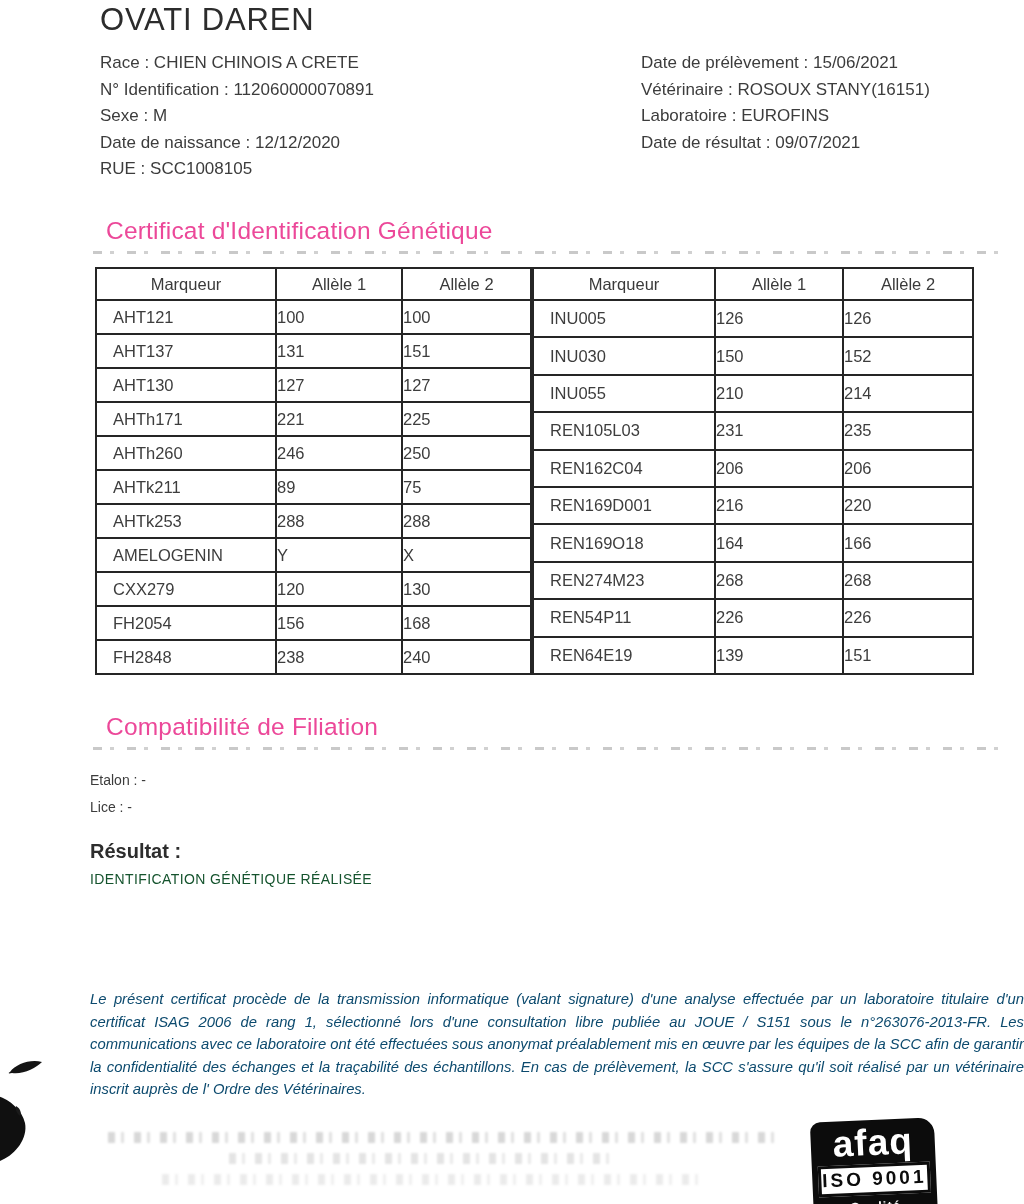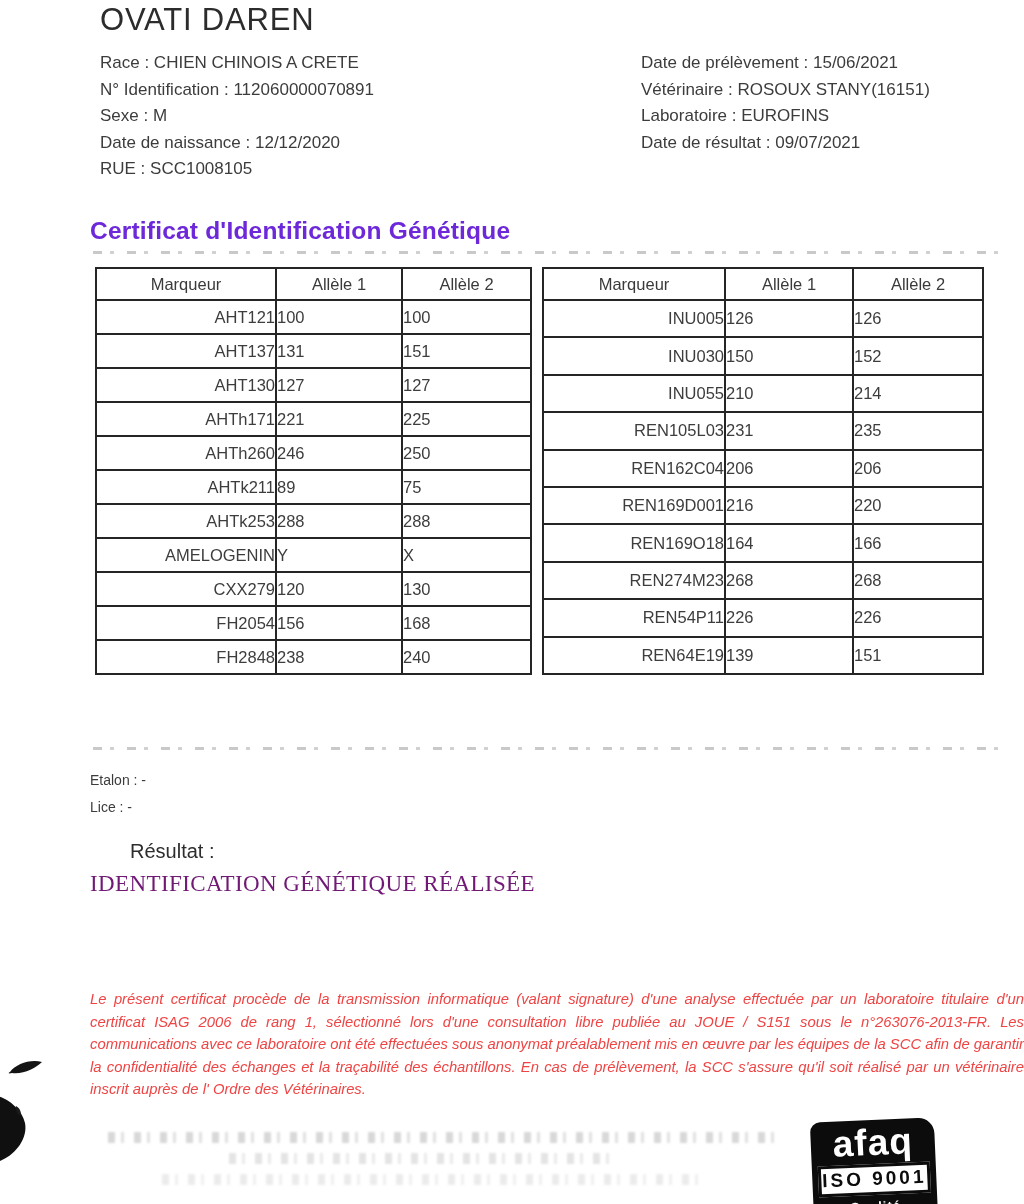--- a/index.html
+++ b/index.html
@@ -8,44 +8,44 @@
   .page { position:relative; width:1024px; height:952px; }
 
   
   .doc-title { position:absolute; left:100px; top:2px; font-size:31px; font-weight:500;
                letter-spacing:.8px; color:#2c2c2c; }
   .info-col { position:absolute; top:50px; font-size:17px; line-height:26.5px; color:#3c3c3c; }
   .info-col.left  { left:100px; }
   .info-col.right { left:641px; }
 
   
-  .section-title { position:absolute; left:90px; font-size:24.5px; font-weight:700; color:#6d28d9;
+  .section-title { position:absolute; left:106px; font-size:24.5px; font-weight:400; color:#ec4899;
                    letter-spacing:.2px; }
   .rule { position:absolute; left:93px; width:918px; height:3px; opacity:.45; filter:blur(.4px);
           background:repeating-linear-gradient(90deg,#8a8a8a 0 9px,transparent 9px 17px,#9b9b9b 17px 21px,transparent 21px 34px); }
 
   
-  .tables { position:absolute; left:95px; top:267px; display:flex; gap:10px; }
+  .tables { position:absolute; left:95px; top:267px; display:flex; }
   table { border-collapse:collapse; background:#fff; }
   table, th, td { border:2px solid #252525; }
   th { font-weight:400; font-size:16.5px; height:32px; text-align:center; color:#3a3a3a; }
   td { height:34px; font-size:16.5px; color:#3d3d3d; }
-  td.marker { text-align:right; padding-left:28px;margin-left:7px; }
+  td.marker { text-align:left; padding-left:16px;margin-left:7px; }
   td.val { text-align:left; }
   .t-left  col.c-m{width:180px} .t-left  col.c-1{width:126px} .t-left  col.c-2{width:129px}
   .t-right col.c-m{width:182px} .t-right col.c-1{width:128px} .t-right col.c-2{width:130px}
 
   
   .plain-line { position:absolute; left:90px; font-size:14px; color:#3c3c3c; }
-  .result-label { position:absolute; left:90px; top:840px; font-size:20px; font-weight:400; color:#2d2d2d;margin-left:40px; }
-  .result-value { position:absolute; left:90px; top:871px; font-size:23px; letter-spacing:.4px; color:#701a75;font-family:Liberation Serif, serif; }
+  .result-label { position:absolute; left:90px; top:840px; font-size:20px; font-weight:700; color:#2d2d2d; }
+  .result-value { position:absolute; left:90px; top:871px; font-size:14px; letter-spacing:.4px; color:#14532d; }
 
   
   .disclaimer { position:absolute; left:90px; top:988px; width:934px; font-size:14.8px;
-                font-style:italic; line-height:22.6px; color:#ef4444; text-align:justify; }
+                font-style:italic; line-height:22.6px; color:#0c4a6e; text-align:justify; }
 
   
   .faded-footer { position:absolute; left:108px; top:1132px; width:670px; height:62px; opacity:.38;
                   filter:blur(1.2px); }
   .faded-footer .f1, .faded-footer .f2, .faded-footer .f3 { height:11px; margin-bottom:10px;
       background:repeating-linear-gradient(90deg,#9a9a9a 0 7px,transparent 7px 13px,#b0b0b0 13px 16px,transparent 16px 26px); }
   .faded-footer .f2 { width:58%; margin-left:18%; opacity:.7; }
   .faded-footer .f3 { width:80%; margin-left:8%;  opacity:.5; }
 
   
@@ -220,20 +220,21 @@
           </tr>
         <tr>
             <td class="marker">REN64E19</td>
             <td class="val">139</td>
             <td class="val">151</td>
           </tr>
       </tbody>
     </table>
   </div>
 
+  <div class="section-title" style="top:713px">Compatibilité de Filiation</div>
   <div class="rule" style="top:747px"></div>
 
   <div class="plain-line" style="top:772px">Etalon : -</div>
   <div class="plain-line" style="top:799px">Lice : -</div>
 
   <div class="result-label">Résultat :</div>
   <div class="result-value">IDENTIFICATION GÉNÉTIQUE RÉALISÉE</div>
 
   <p class="disclaimer">Le présent certificat procède de la transmission informatique (valant signature) d'une analyse effectuée par un laboratoire titulaire d'un certificat ISAG 2006 de rang 1, sélectionné lors d'une consultation libre publiée au JOUE / S151 sous le n°263076-2013-FR. Les communications avec ce laboratoire ont été effectuées sous anonymat préalablement mis en œuvre par les équipes de la SCC afin de garantir la confidentialité des échanges et la traçabilité des échantillons. En cas de prélèvement, la SCC s'assure qu'il soit réalisé par un vétérinaire inscrit auprès de l' Ordre des Vétérinaires.</p>
 

